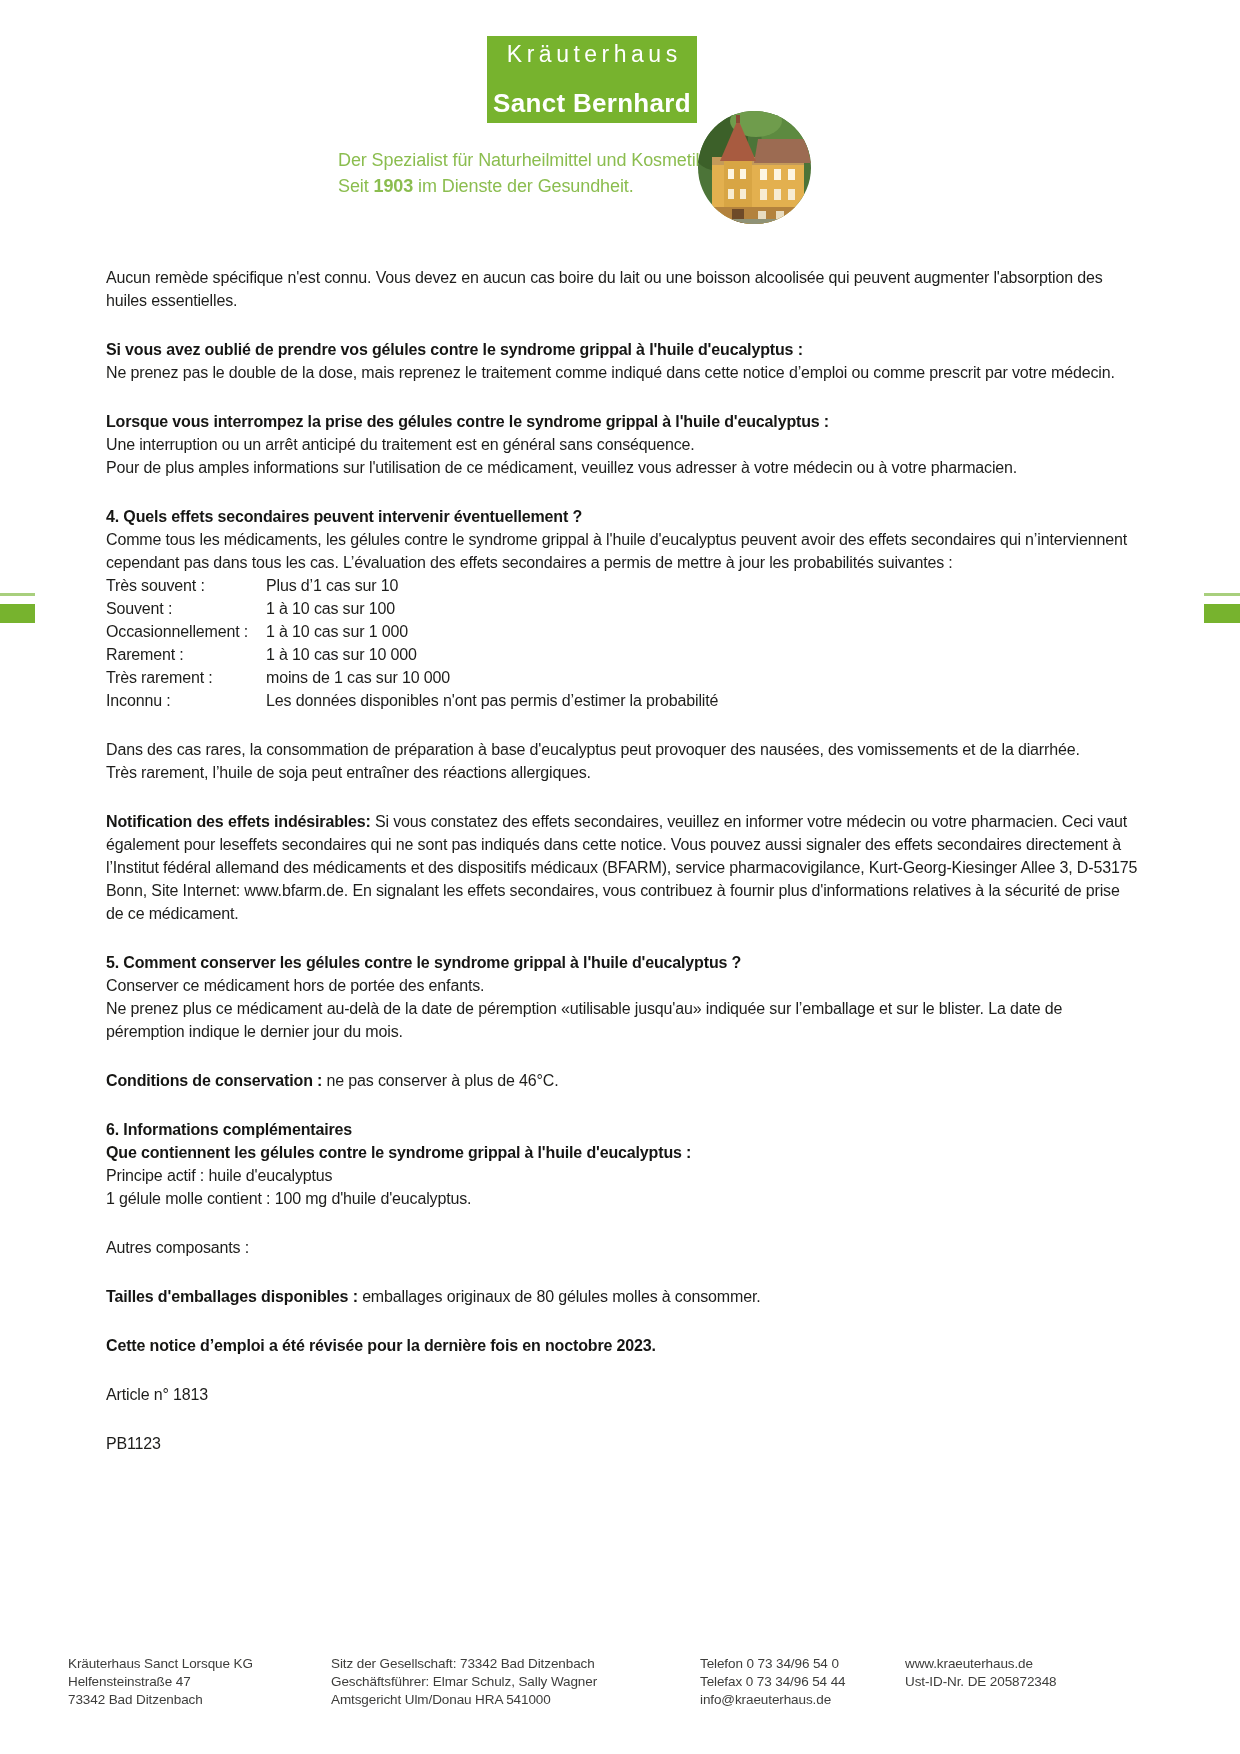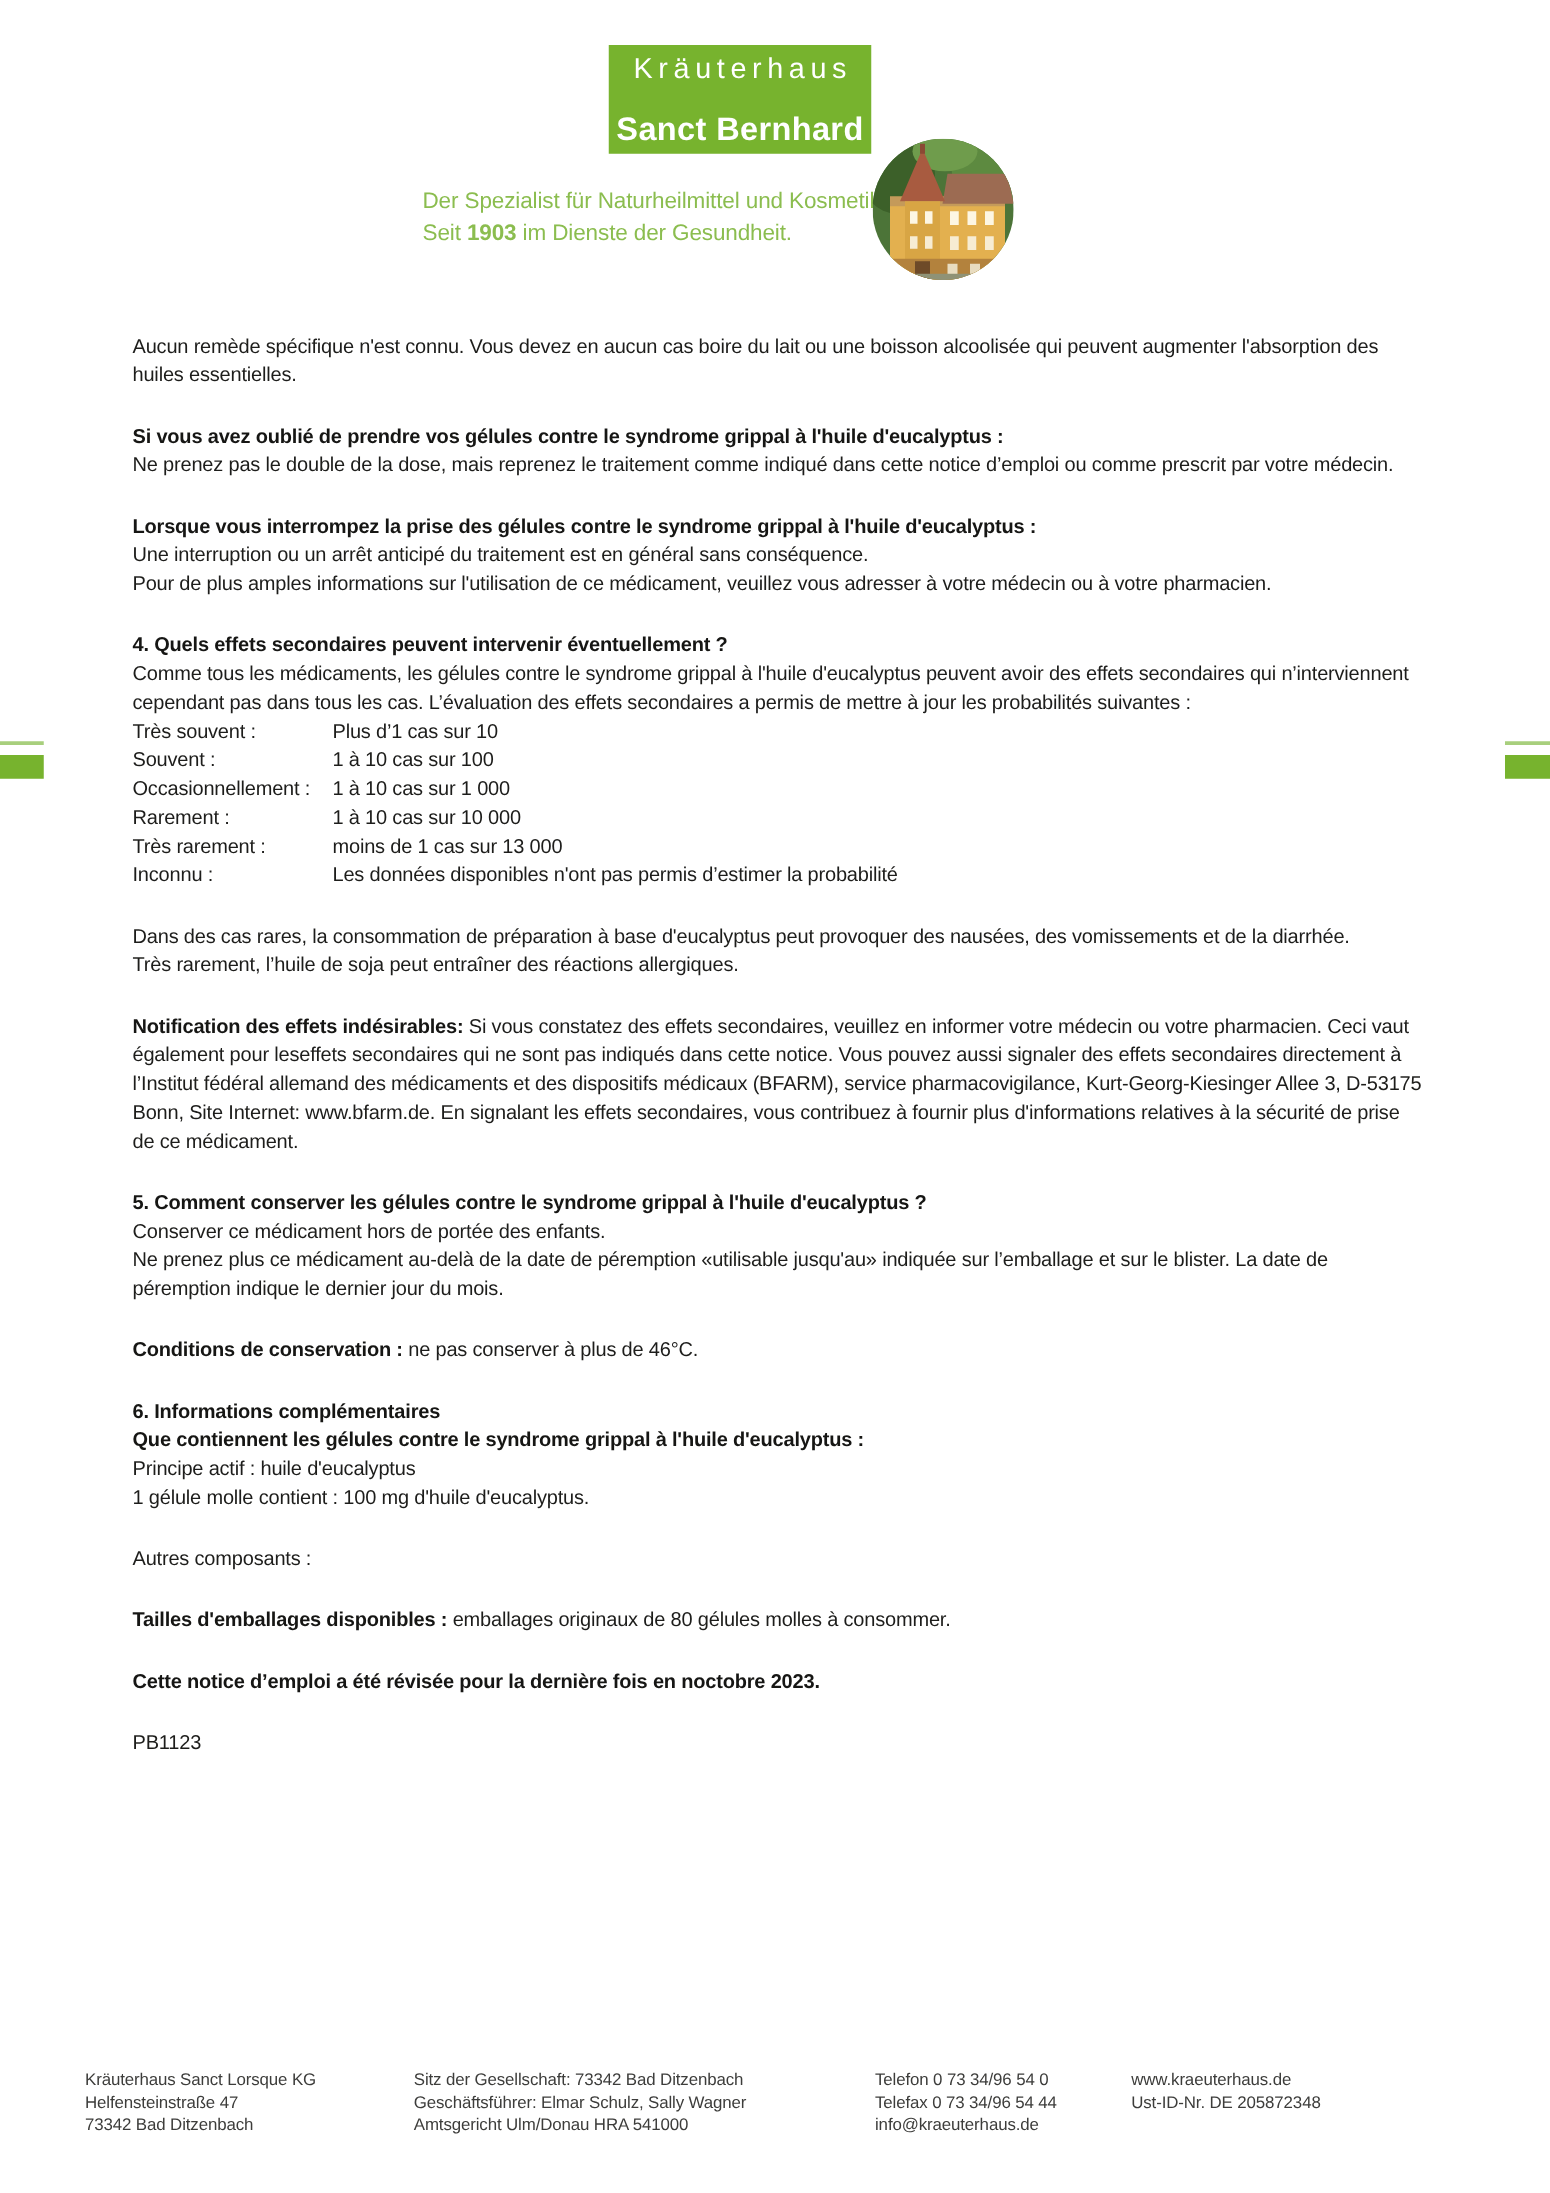--- a/index.html
+++ b/index.html
@@ -177,21 +177,21 @@
       <div class="freq-row">
         <span class="freq-term">Occasionnellement :</span>
         <span class="freq-desc">1 à 10 cas sur 1 000</span>
       </div>
       <div class="freq-row">
         <span class="freq-term">Rarement :</span>
         <span class="freq-desc">1 à 10 cas sur 10 000</span>
       </div>
       <div class="freq-row">
         <span class="freq-term">Très rarement :</span>
-        <span class="freq-desc">moins de 1 cas sur 13 000</span>
+        <span class="freq-desc">moins de 1 cas sur 10 000</span>
       </div>
       <div class="freq-row">
         <span class="freq-term">Inconnu :</span>
         <span class="freq-desc">Les données disponibles n'ont pas permis d’estimer la probabilité</span>
       </div>
     </div>
 
     <div class="block">
       <div>Dans des cas rares, la consommation de préparation à base d'eucalyptus peut provoquer des nausées, des vomissements et de la diarrhée.</div>
       <div>Très rarement, l’huile de soja peut entraîner des réactions allergiques.</div>
@@ -226,20 +226,21 @@
 
     <div class="block">
       <strong>Tailles d'emballages disponibles :</strong>
       <span>emballages originaux de 80 gélules molles à consommer.</span>
     </div>
 
     <div class="block">
       <strong>Cette notice d’emploi a été révisée pour la dernière fois en noctobre 2023.</strong>
     </div>
 
+    <div class="block">Article n° 1813</div>
 
     <div class="block">PB1123</div>
 
   </div>
 
   <div class="footer">
     <div class="fcol fcol-1">
       <div>Kräuterhaus Sanct Lorsque KG</div>
       <div>Helfensteinstraße 47</div>
       <div>73342 Bad Ditzenbach</div>

